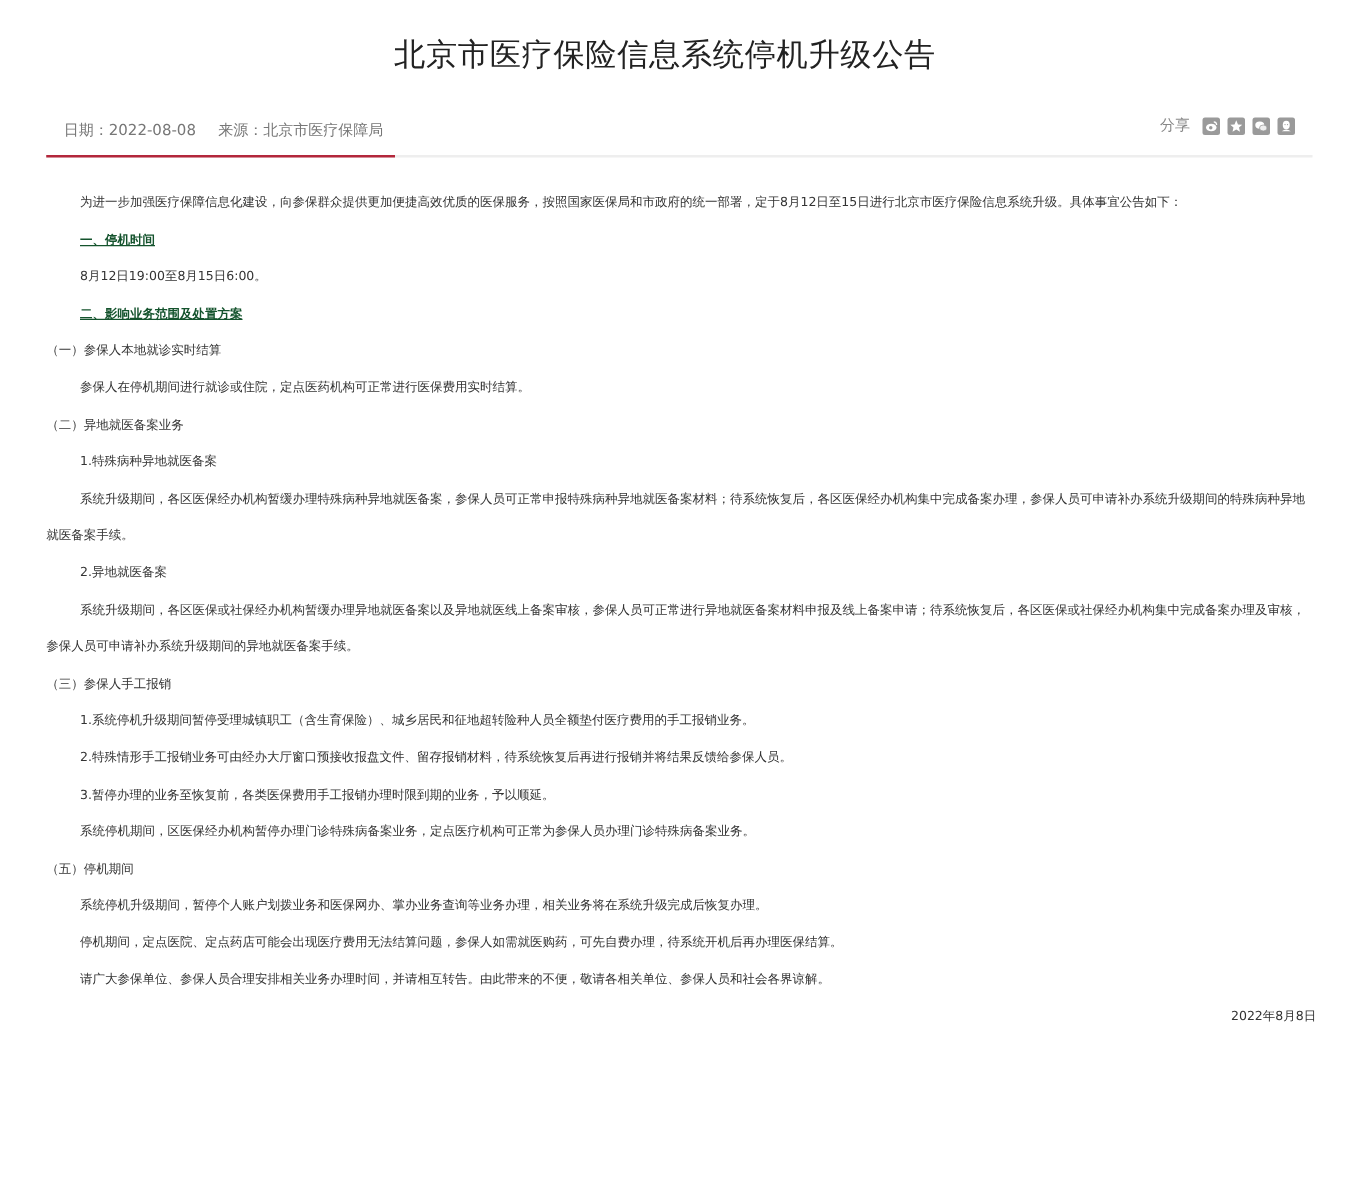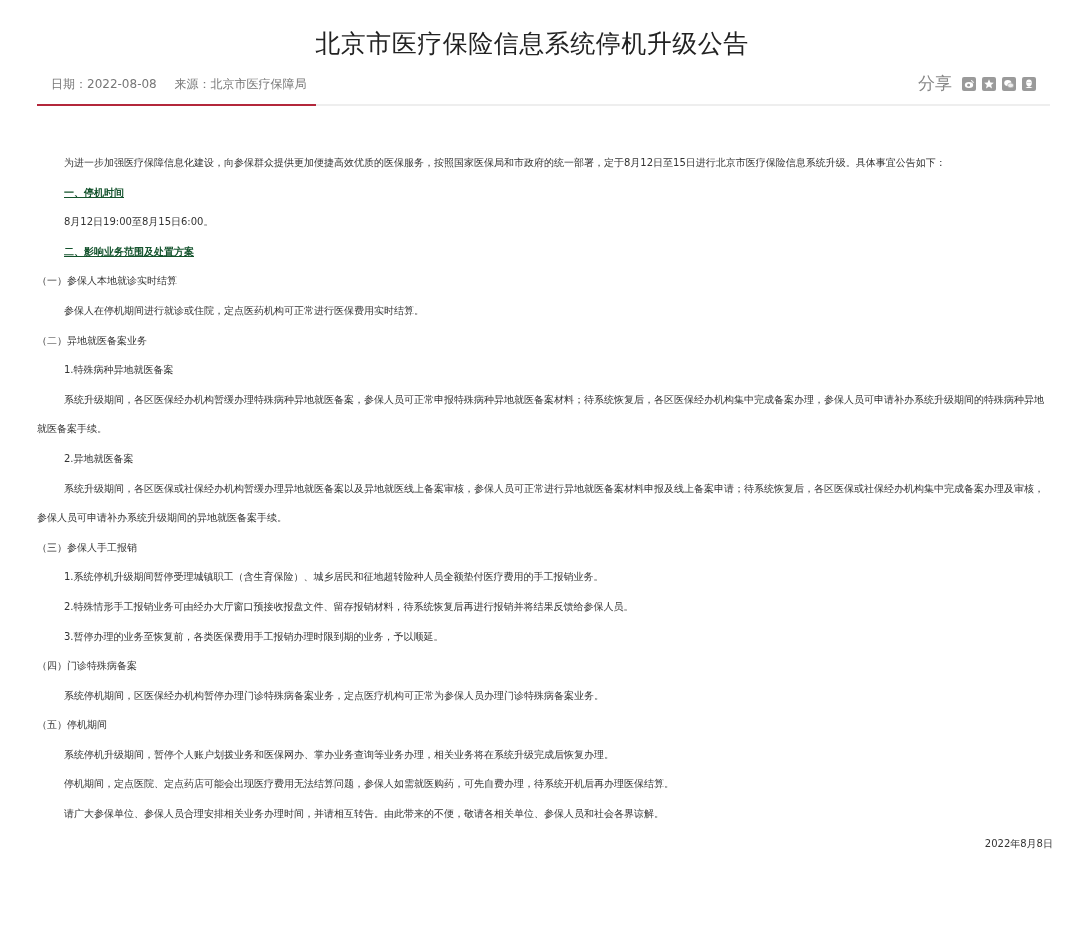--- a/index.html
+++ b/index.html
@@ -22,21 +22,21 @@
       width: 1064px;
       text-align: center;
       font-size: 25px;
       color: #222222;
       letter-spacing: 0.5px;
       line-height: 36px;
     }
     .meta-bar {
       position: absolute;
       left: 37px;
-      top: 68px;
+      top: 88px;
       width: 1013px;
       height: 38px;
       text-align: center;
     }
     .meta-left {
       position: absolute;
       left: 14px;
       top: 8px;
       font-size: 12px;
       color: #777777;
@@ -45,21 +45,21 @@
     .meta-left span + span {
       margin-left: 14px;
     }
     .share {
       position: absolute;
       right: 14px;
       top: 4px;
       display: flex;
       align-items: center;
       gap: 6px;
-      font-size: 17px;
+      font-size: 12px;
       color: #888888;
     }
     .share-label {
       margin-right: 4px;
     }
     .share-icon {
       width: 14px;
       height: 14px;
       background: #9a9a9a;
       border-radius: 2px;
@@ -169,20 +169,19 @@
   <p class="indent">参保人在停机期间进行就诊或住院，定点医药机构可正常进行医保费用实时结算。</p>
   <p class="sub">（二）异地就医备案业务</p>
   <p class="indent">1.特殊病种异地就医备案</p>
   <p class="indent">系统升级期间，各区医保经办机构暂缓办理特殊病种异地就医备案，参保人员可正常申报特殊病种异地就医备案材料；待系统恢复后，各区医保经办机构集中完成备案办理，参保人员可申请补办系统升级期间的特殊病种异地就医备案手续。</p>
   <p class="indent">2.异地就医备案</p>
   <p class="indent">系统升级期间，各区医保或社保经办机构暂缓办理异地就医备案以及异地就医线上备案审核，参保人员可正常进行异地就医备案材料申报及线上备案申请；待系统恢复后，各区医保或社保经办机构集中完成备案办理及审核，参保人员可申请补办系统升级期间的异地就医备案手续。</p>
   <p class="sub">（三）参保人手工报销</p>
   <p class="indent">1.系统停机升级期间暂停受理城镇职工（含生育保险）、城乡居民和征地超转险种人员全额垫付医疗费用的手工报销业务。</p>
   <p class="indent">2.特殊情形手工报销业务可由经办大厅窗口预接收报盘文件、留存报销材料，待系统恢复后再进行报销并将结果反馈给参保人员。</p>
   <p class="indent">3.暂停办理的业务至恢复前，各类医保费用手工报销办理时限到期的业务，予以顺延。</p>
-  <p class="sub">（四）门诊特殊病备案</p>
   <p class="indent">系统停机期间，区医保经办机构暂停办理门诊特殊病备案业务，定点医疗机构可正常为参保人员办理门诊特殊病备案业务。</p>
   <p class="sub">（五）停机期间</p>
   <p class="indent">系统停机升级期间，暂停个人账户划拨业务和医保网办、掌办业务查询等业务办理，相关业务将在系统升级完成后恢复办理。</p>
   <p class="indent">停机期间，定点医院、定点药店可能会出现医疗费用无法结算问题，参保人如需就医购药，可先自费办理，待系统开机后再办理医保结算。</p>
   <p class="indent">请广大参保单位、参保人员合理安排相关业务办理时间，并请相互转告。由此带来的不便，敬请各相关单位、参保人员和社会各界谅解。</p>
   <p class="right">2022年8月8日</p>
 </div>
 
 </body></html>

